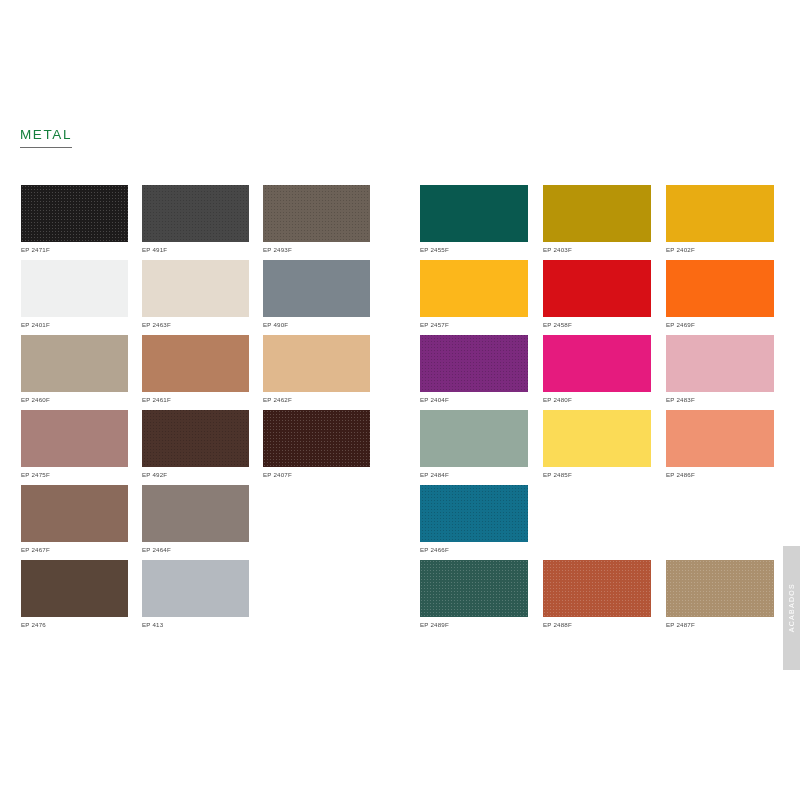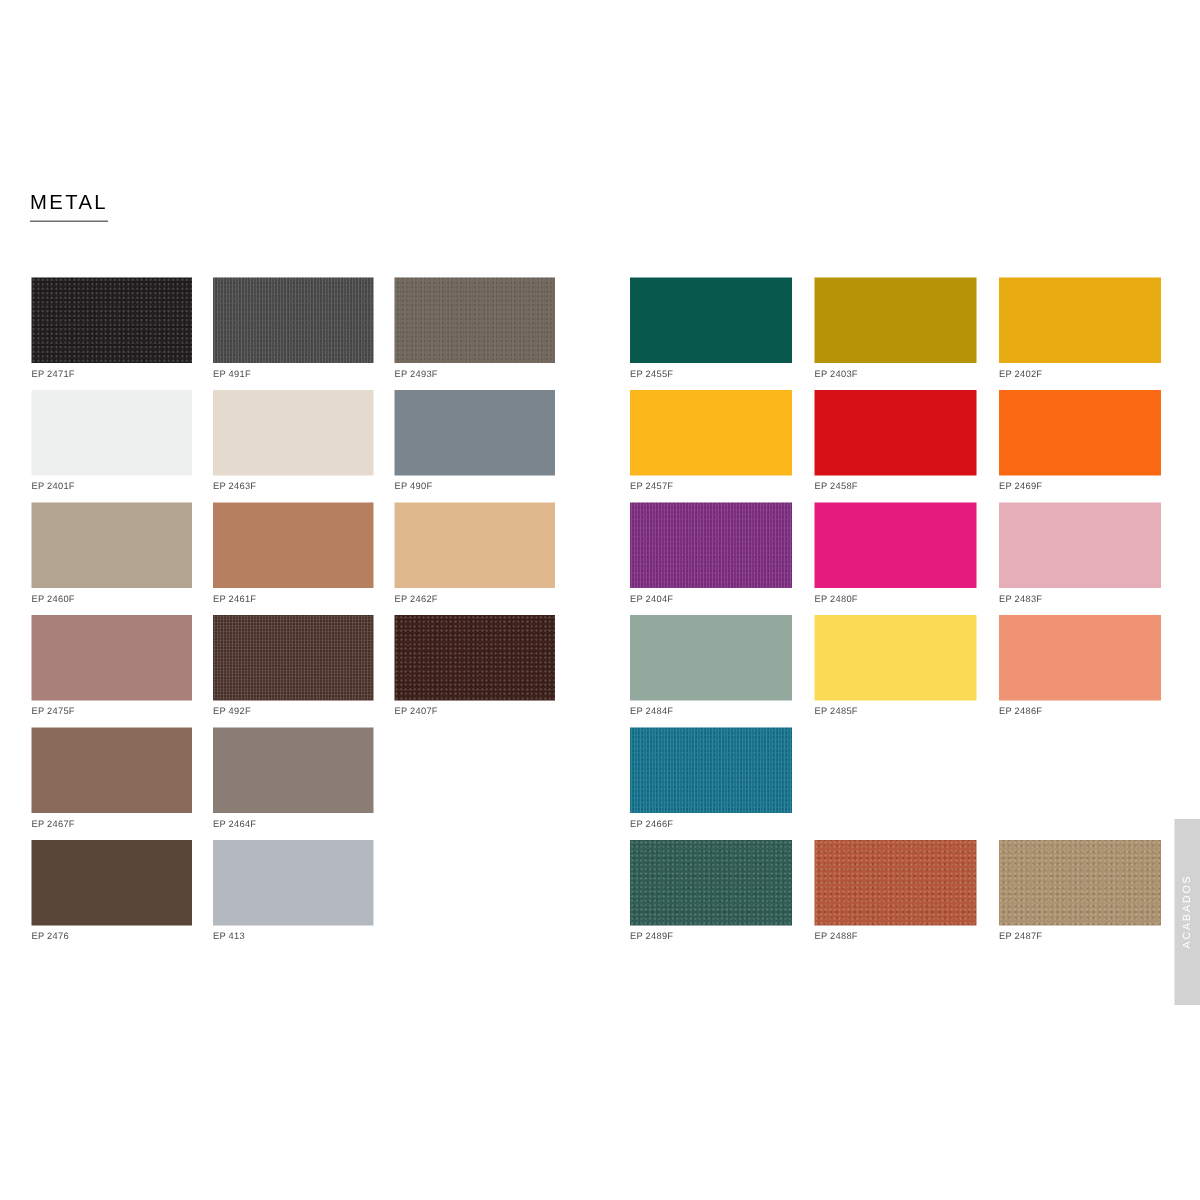--- a/index.html
+++ b/index.html
@@ -16,21 +16,21 @@
     overflow: hidden;
   }
 
   
   #page-title {
     position: absolute;
     left: 20px;
     top: 128px;
     font-size: 13.5px;
     letter-spacing: 1.6px;
-    color: #000000;
+    color: #15803d;
     font-weight: 400;
     padding-bottom: 5px;
     border-bottom: 1.2px solid #6e6e6e;
     display: inline-block;
     line-height: 1;
   }
 
   
   .group {
     position: absolute;

